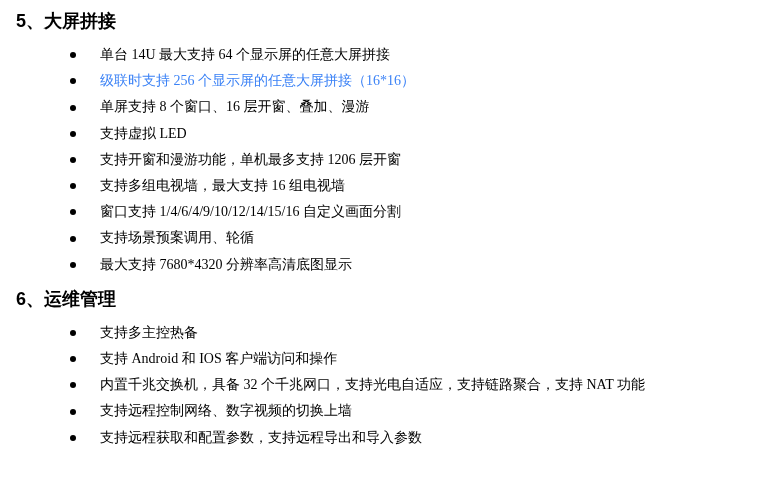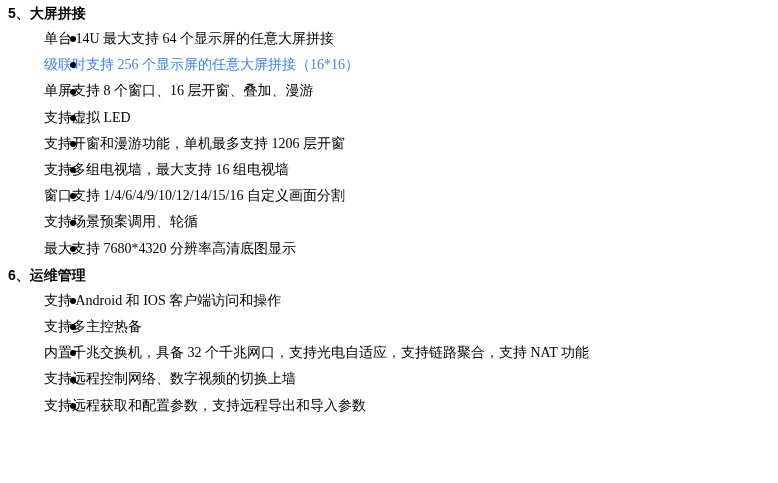--- a/index.html
+++ b/index.html
@@ -20,34 +20,34 @@
     height: 483px;
     padding: 0;
     box-sizing: border-box;
   }
   .section {
     margin: 0;
   }
   .section-heading {
     font-family: "Liberation Sans", "DejaVu Sans", sans-serif;
     font-weight: bold;
-    font-size: 14px;
+    font-size: 18px;
     line-height: 26px;
     padding-left: 8px;
-    margin: 0;
+    margin: 8px;
     white-space: nowrap;
   }
   ul.bullet-list {
     list-style: none;
     margin: 0;
     padding: 0;
   }
   ul.bullet-list li {
     position: relative;
-    padding-left: 44px;
+    padding-left: 100px;
     font-size: 14px;
     line-height: 26.2px;
     white-space: nowrap;
     font-family: "Liberation Serif", "DejaVu Serif", serif;
   }
   ul.bullet-list li .bullet {
     position: absolute;
     left: 70px;
     top: 50%;
     transform: translateY(-50%);
@@ -83,21 +83,21 @@
       <li><span class="bullet"></span><span class="item-text">支持多组电视墙，最大支持 16 组电视墙</span></li>
       <li><span class="bullet"></span><span class="item-text">窗口支持 1/4/6/4/9/10/12/14/15/16 自定义画面分割</span></li>
       <li><span class="bullet"></span><span class="item-text">支持场景预案调用、轮循</span></li>
       <li><span class="bullet"></span><span class="item-text">最大支持 7680*4320 分辨率高清底图显示</span></li>
     </ul>
   </div>
 
   <div class="section">
     <div class="section-heading">6、运维管理</div>
     <ul class="bullet-list">
+      <li><span class="bullet"></span><span class="item-text">支持多主控热备</span></li>
       <li><span class="bullet"></span><span class="item-text">支持 Android 和 IOS 客户端访问和操作</span></li>
-      <li><span class="bullet"></span><span class="item-text">支持多主控热备</span></li>
       <li><span class="bullet"></span><span class="item-text">内置千兆交换机，具备 32 个千兆网口，支持光电自适应，支持链路聚合，支持 NAT 功能</span></li>
       <li><span class="bullet"></span><span class="item-text">支持远程控制网络、数字视频的切换上墙</span></li>
       <li><span class="bullet"></span><span class="item-text">支持远程获取和配置参数，支持远程导出和导入参数</span></li>
     </ul>
   </div>
 
 </div>
 
 </body></html>

